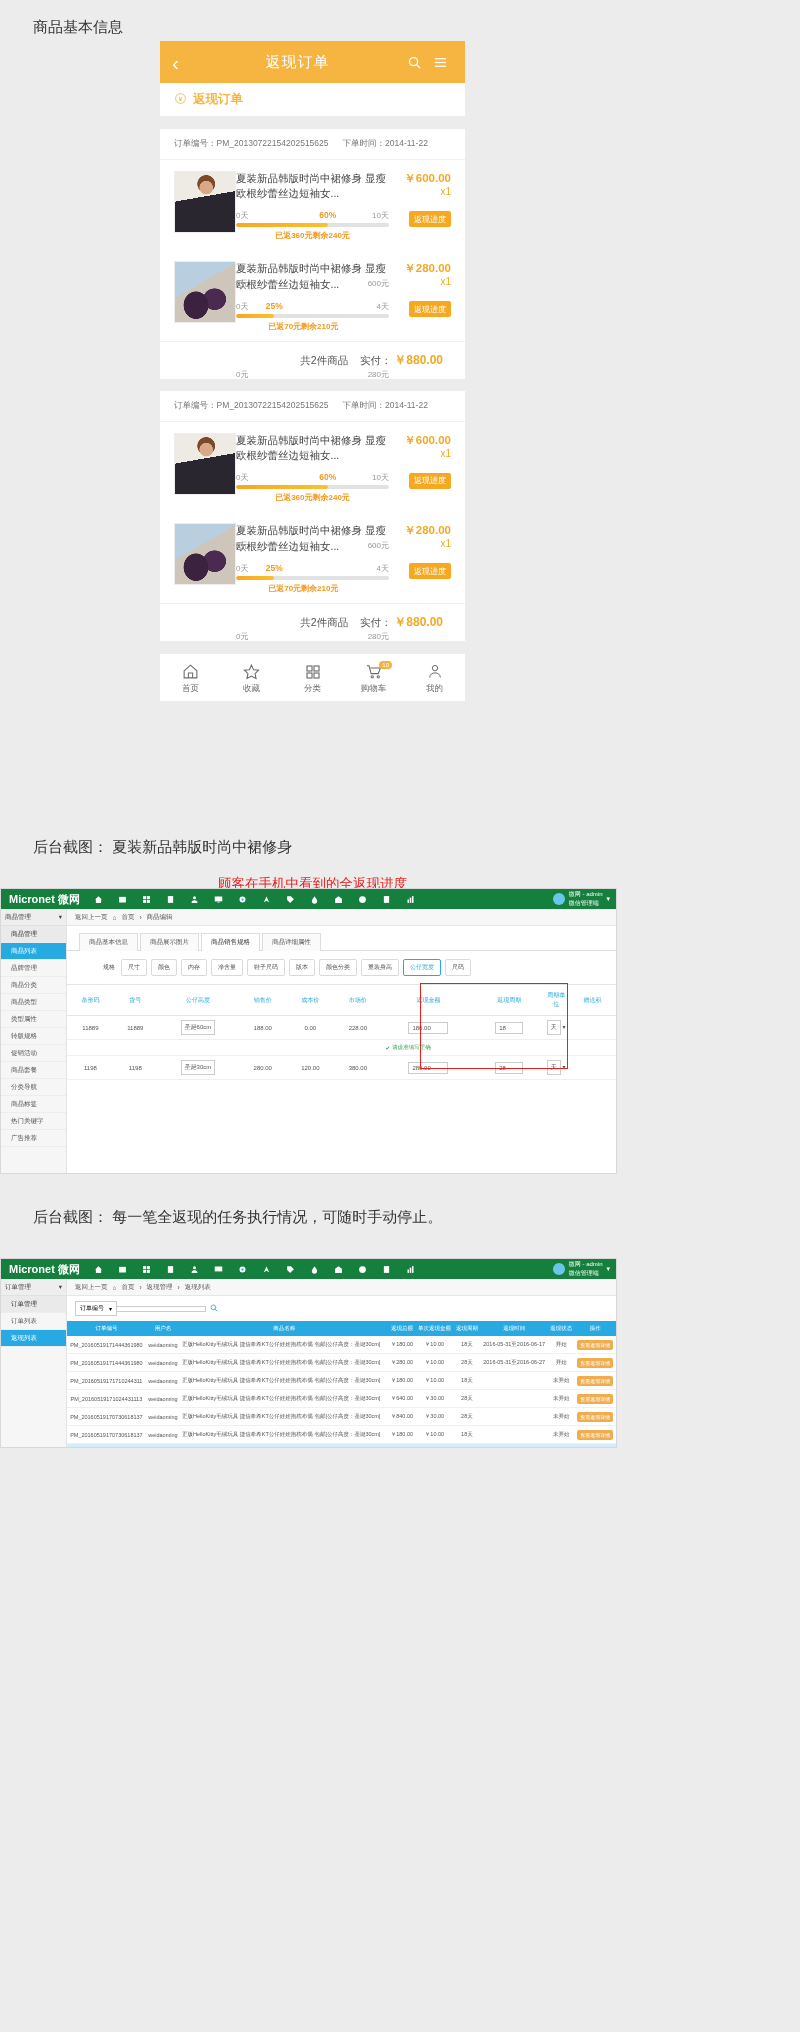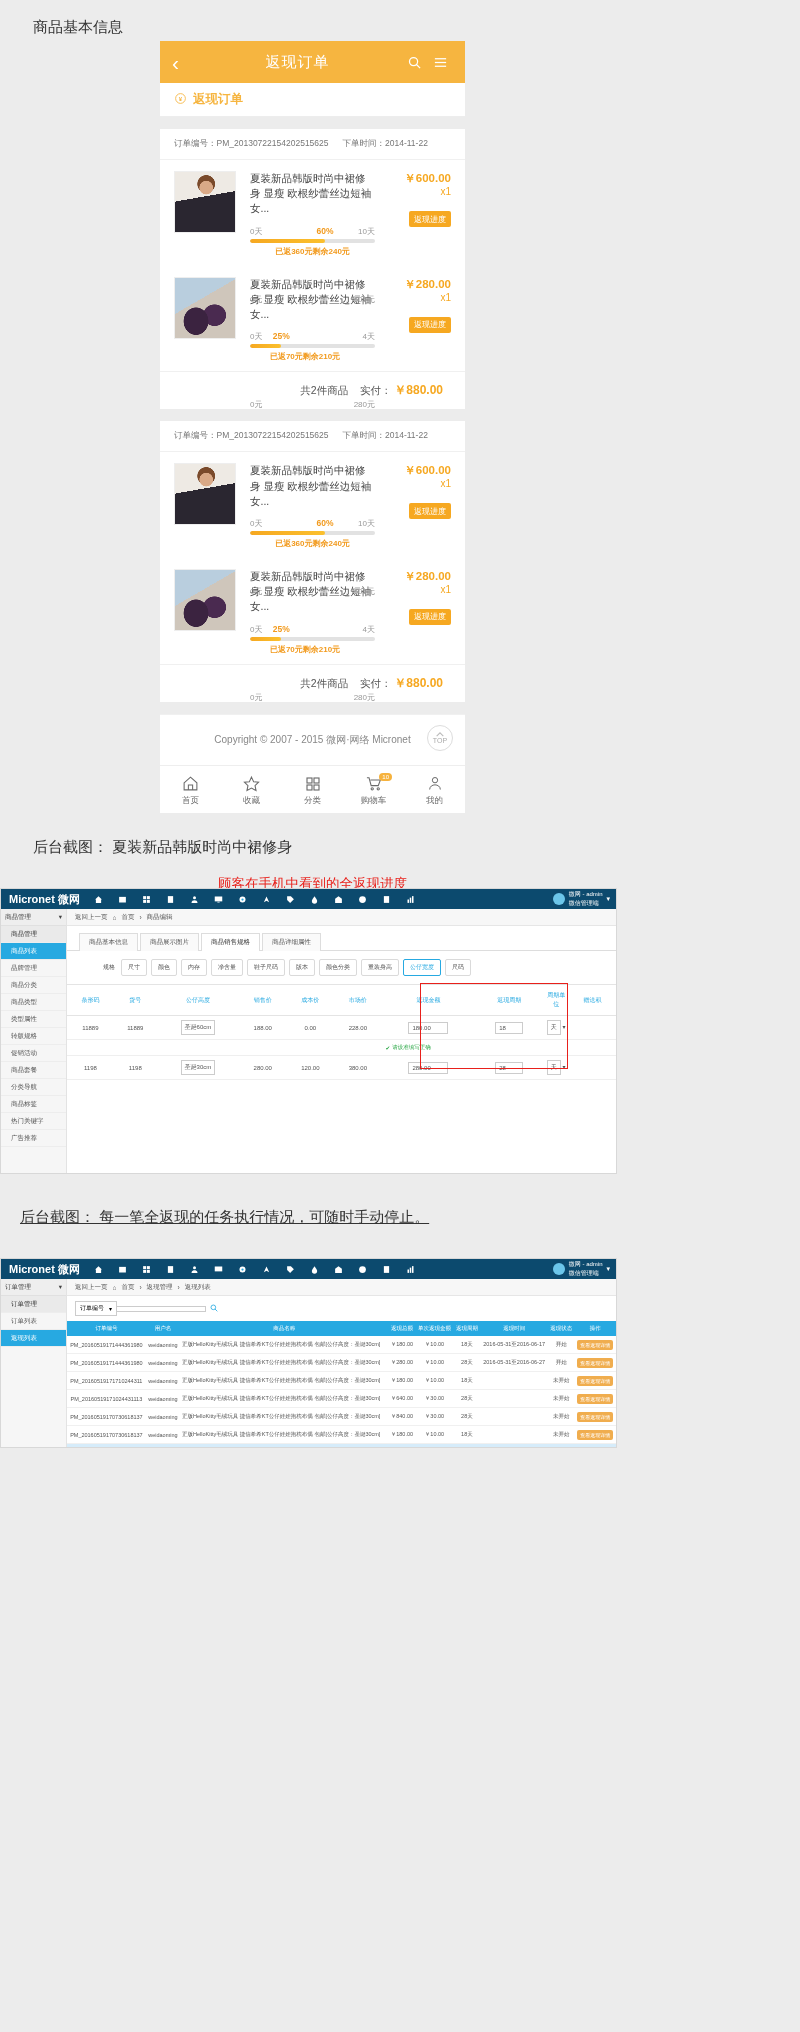--- a/index.html
+++ b/index.html
@@ -5,21 +5,21 @@
   * { box-sizing: border-box; margin:0; padding:0; }
   body {
     width: 800px; height: 2032px;
     background: #ececec;
     font-family: "Liberation Sans", "DejaVu Sans", sans-serif;
     position: relative; overflow: hidden;
   }
   .cap-label { font-size:15px; color:#333; }
   #cap1 { position:absolute; left:33px; top:18px; }
   #cap2 { position:absolute; left:33px; top:838px; }
-  #cap3 { position:absolute; left:20px; top:1208px;text-decoration:underline; }
+  #cap3 { position:absolute; left:33px; top:1208px; }
 
   
   #phone { position:absolute; left:160px; top:41px; width:305px; background:#fff; }
   .ph-header {
     height:42px; background:#f6b540; display:flex; align-items:center;
     padding:0 12px; color:#fff;
   }
   .ph-back { width:22px; font-size:21px; line-height:1; font-weight:300; }
   .ph-title { flex:1; text-align:center; font-size:15px; letter-spacing:1px; }
   .ph-ico { width:26px; text-align:center; }
@@ -30,21 +30,21 @@
     padding:0 14px; color:#f6b540; font-size:12.5px; font-weight:bold;
     border-bottom:1px solid #ededed;
   }
   .ph-gap { height:12px; background:#ececec; }
 
   .order-card { background:#fff; }
   .order-head {
     padding:9px 14px; font-size:8.5px; color:#777; display:flex; gap:14px;
     border-bottom:1px solid #f0f0f0;
   }
-  .prod-row { display:flex; padding:11px 14px 9px 14px; gap:14px; }
+  .prod-row { display:flex; padding:11px 14px 9px 14px; gap:0; }
   .prod-img { width:62px; height:62px; flex:0 0 62px; border:1px solid #eee;
               background-size:cover; background-position:center; }
   .img-dress {
     background-image:
       radial-gradient(circle at 52% 26%, #d9a987 0 12%, transparent 13%),
       radial-gradient(circle at 52% 20%, #7a4a2b 0 15%, transparent 16%),
       linear-gradient(170deg,#eeeae4 0 42%, #2a2630 42% 100%),
       linear-gradient(#efebe6,#e6e1dc);
   }
   .img-shoe {
@@ -91,21 +91,21 @@
   .tab .ti { height:22px; display:flex; align-items:center; justify-content:center; position:relative;}
   .badge { position:absolute; right:12px; top:0px; background:#f6b23d; color:#fff;
            font-size:6px; border-radius:8px; padding:1px 3px; line-height:1;}
   #redcap1 { position:absolute; left:160px; top:875px; width:305px; text-align:center;
              color:#e8201b; font-size:13.5px; }
 
   
   .admin { position:absolute; background:#fff; border:1px solid #d8d8d8; overflow:hidden; }
   #admin1 { left:0px; top:888px; width:617px; height:286px; }
   #admin2 { left:0px; top:1258px; width:617px; height:190px; }
-  .ad-top { height:20px; background:#0c4a6e; display:flex; align-items:center; }
+  .ad-top { height:20px; background:#15803d; display:flex; align-items:center; }
   .ad-logo { color:#fff; font-size:11px; font-weight:bold; padding:0 8px; white-space:nowrap; }
   .ad-icons { display:flex; gap:2px; flex:1; }
   .ad-ic { width:22px; height:20px; display:flex; align-items:center; justify-content:center; color:#fff; }
   .ad-user { display:flex; align-items:center; gap:4px; color:#fff; font-size:6px; padding-right:6px; white-space:nowrap;}
   .ad-av { width:12px; height:12px; border-radius:50%; background:#6cc6ea; }
   .ad-body { display:flex; height:calc(100% - 20px); }
   .ad-side { width:66px; background:#f6f6f6; border-right:1px solid #e3e3e3; flex:0 0 66px; }
   .ad-side-hd { height:17px; background:#eee; border-bottom:1px solid #e0e0e0; font-size:6.5px;
                 color:#444; display:flex; align-items:center; justify-content:space-between; padding:0 4px;}
   .ad-s-item { height:17px; font-size:6.5px; color:#555; display:flex; align-items:center;
@@ -315,29 +315,20 @@
     <div class="order-foot">
       <span>共2件商品</span>
       &nbsp;&nbsp;
       <span>实付：</span>
       <b>￥880.00</b>
     </div>
   </div>
 
   <div class="ph-gap"></div>
 
-  <div class="copyright">
-    <span>Copyright © 2007 - 2015 微网·网络 Micronet</span>
-    <div class="top-btn">
-      <svg width="8" height="5" viewBox="0 0 12 7" stroke="#bbb" fill="none" stroke-width="1.6">
-          <polyline points="1,6 6,1 11,6"></polyline>
-        </svg>
-      <span>TOP</span>
-    </div>
-  </div>
 
   <div class="tabbar">
     <div class="tab">
       <div class="ti">
         <svg width="17" height="17" viewBox="0 0 24 24" fill="none" stroke="#6b6b6b" stroke-width="1.5">
           <path d="M3 11 L12 3 L21 11 V21 H3 Z"></path>
             <path d="M9 21 V14 h6 v7"></path>
         </svg>
       </div>
       <div>首页</div>

